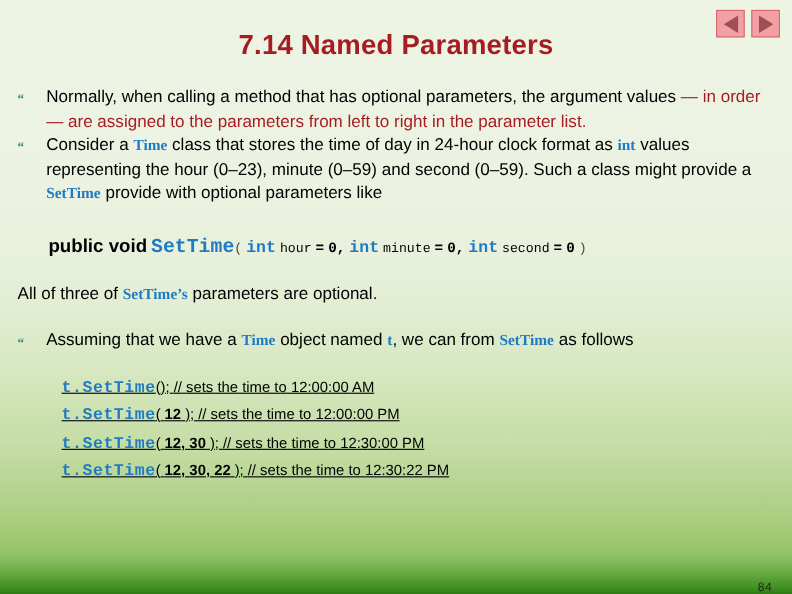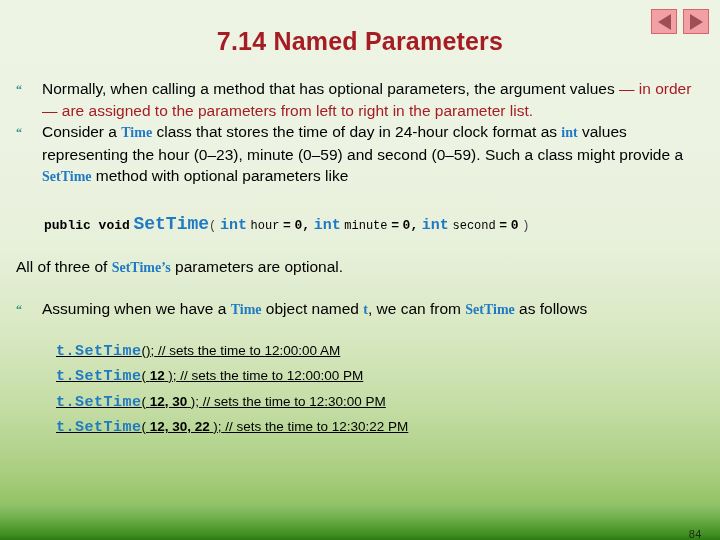--- a/index.html
+++ b/index.html
@@ -122,24 +122,24 @@
   }
 
   
   #sig {
     margin-top: 26px;
     margin-left: 28px;
     font-size: 13px;
     white-space: nowrap;
   }
   #sig .kw {
-    font-family: Liberation Mono, monospace;
-    font-weight: bold;
-    color: #000;
-    font-size: 13px;
+    font-family: Liberation Sans, sans-serif;
+    font-weight: bold;
+    color: #000;
+    font-size: 17px;
   }
   #sig .fn {
     font-family: "Liberation Mono", "DejaVu Sans Mono", monospace;
     font-weight: bold;
     color: #1f7ac4;
     font-size: 18px;
   }
   #sig .typ {
     font-family: "Liberation Mono", "DejaVu Sans Mono", monospace;
     font-weight: bold;
@@ -217,21 +217,21 @@
     <div class="blk bullet-row">
       <div class="bullet">“</div>
       <div class="para">
         <span>Normally, when calling a method that has optional parameters, the argument values </span><span class="red">— in order — are assigned to the parameters from left to right in the parameter list.</span>
       </div>
     </div>
 
     <div class="blk bullet-row">
       <div class="bullet">“</div>
       <div class="para">
-        <span>Consider a </span><span class="code">Time</span><span> class that stores the time of day in 24-hour clock format as </span><span class="code">int</span><span> values representing the hour (0–23), minute (0–59) and second (0–59). Such a class might provide a </span><span class="code">SetTime</span><span> method with optional parameters like</span>
+        <span>Consider a </span><span class="code">Time</span><span> class that stores the time of day in 24-hour clock format as </span><span class="code">int</span><span> values representing the hour (0–23), minute (0–59) and second (0–59). Such a class might provide a </span><span class="code">SetTime</span><span> provide with optional parameters like</span>
       </div>
     </div>
 
     <div id="sig">
       <span class="kw">public void</span>
       <span class="fn">SetTime</span><span class="pun">(</span>
       <span class="typ">int</span>
       <span class="prm">hour</span>
       <span class="num">=</span>
       <span class="num">0</span><span class="num">,</span>
@@ -246,21 +246,21 @@
       <span class="pun">)</span>
     </div>
 
     <div id="optional-line">
       <span>All of three of </span><span class="code">SetTime’s</span><span> parameters are optional.</span>
     </div>
 
     <div class="blk bullet-row" style="margin-top:22px;">
       <div class="bullet">“</div>
       <div class="para">
-        <span>Assuming when we have a </span><span class="code">Time</span><span> object named </span><span class="code">t</span><span>, we can from </span><span class="code">SetTime</span><span> as follows</span>
+        <span>Assuming that we have a </span><span class="code">Time</span><span> object named </span><span class="code">t</span><span>, we can from </span><span class="code">SetTime</span><span> as follows</span>
       </div>
     </div>
 
     <div id="examples">
       <div class="ex-line">
         <span class="ex-call">t.SetTime</span><span class="ex-punc">(</span><span class="ex-arg"></span><span class="ex-punc">);</span>
         <span class="ex-cmt">// sets the time to 12:00:00 AM</span>
       </div>
       <div class="ex-line">
         <span class="ex-call">t.SetTime</span><span class="ex-punc">(</span>

